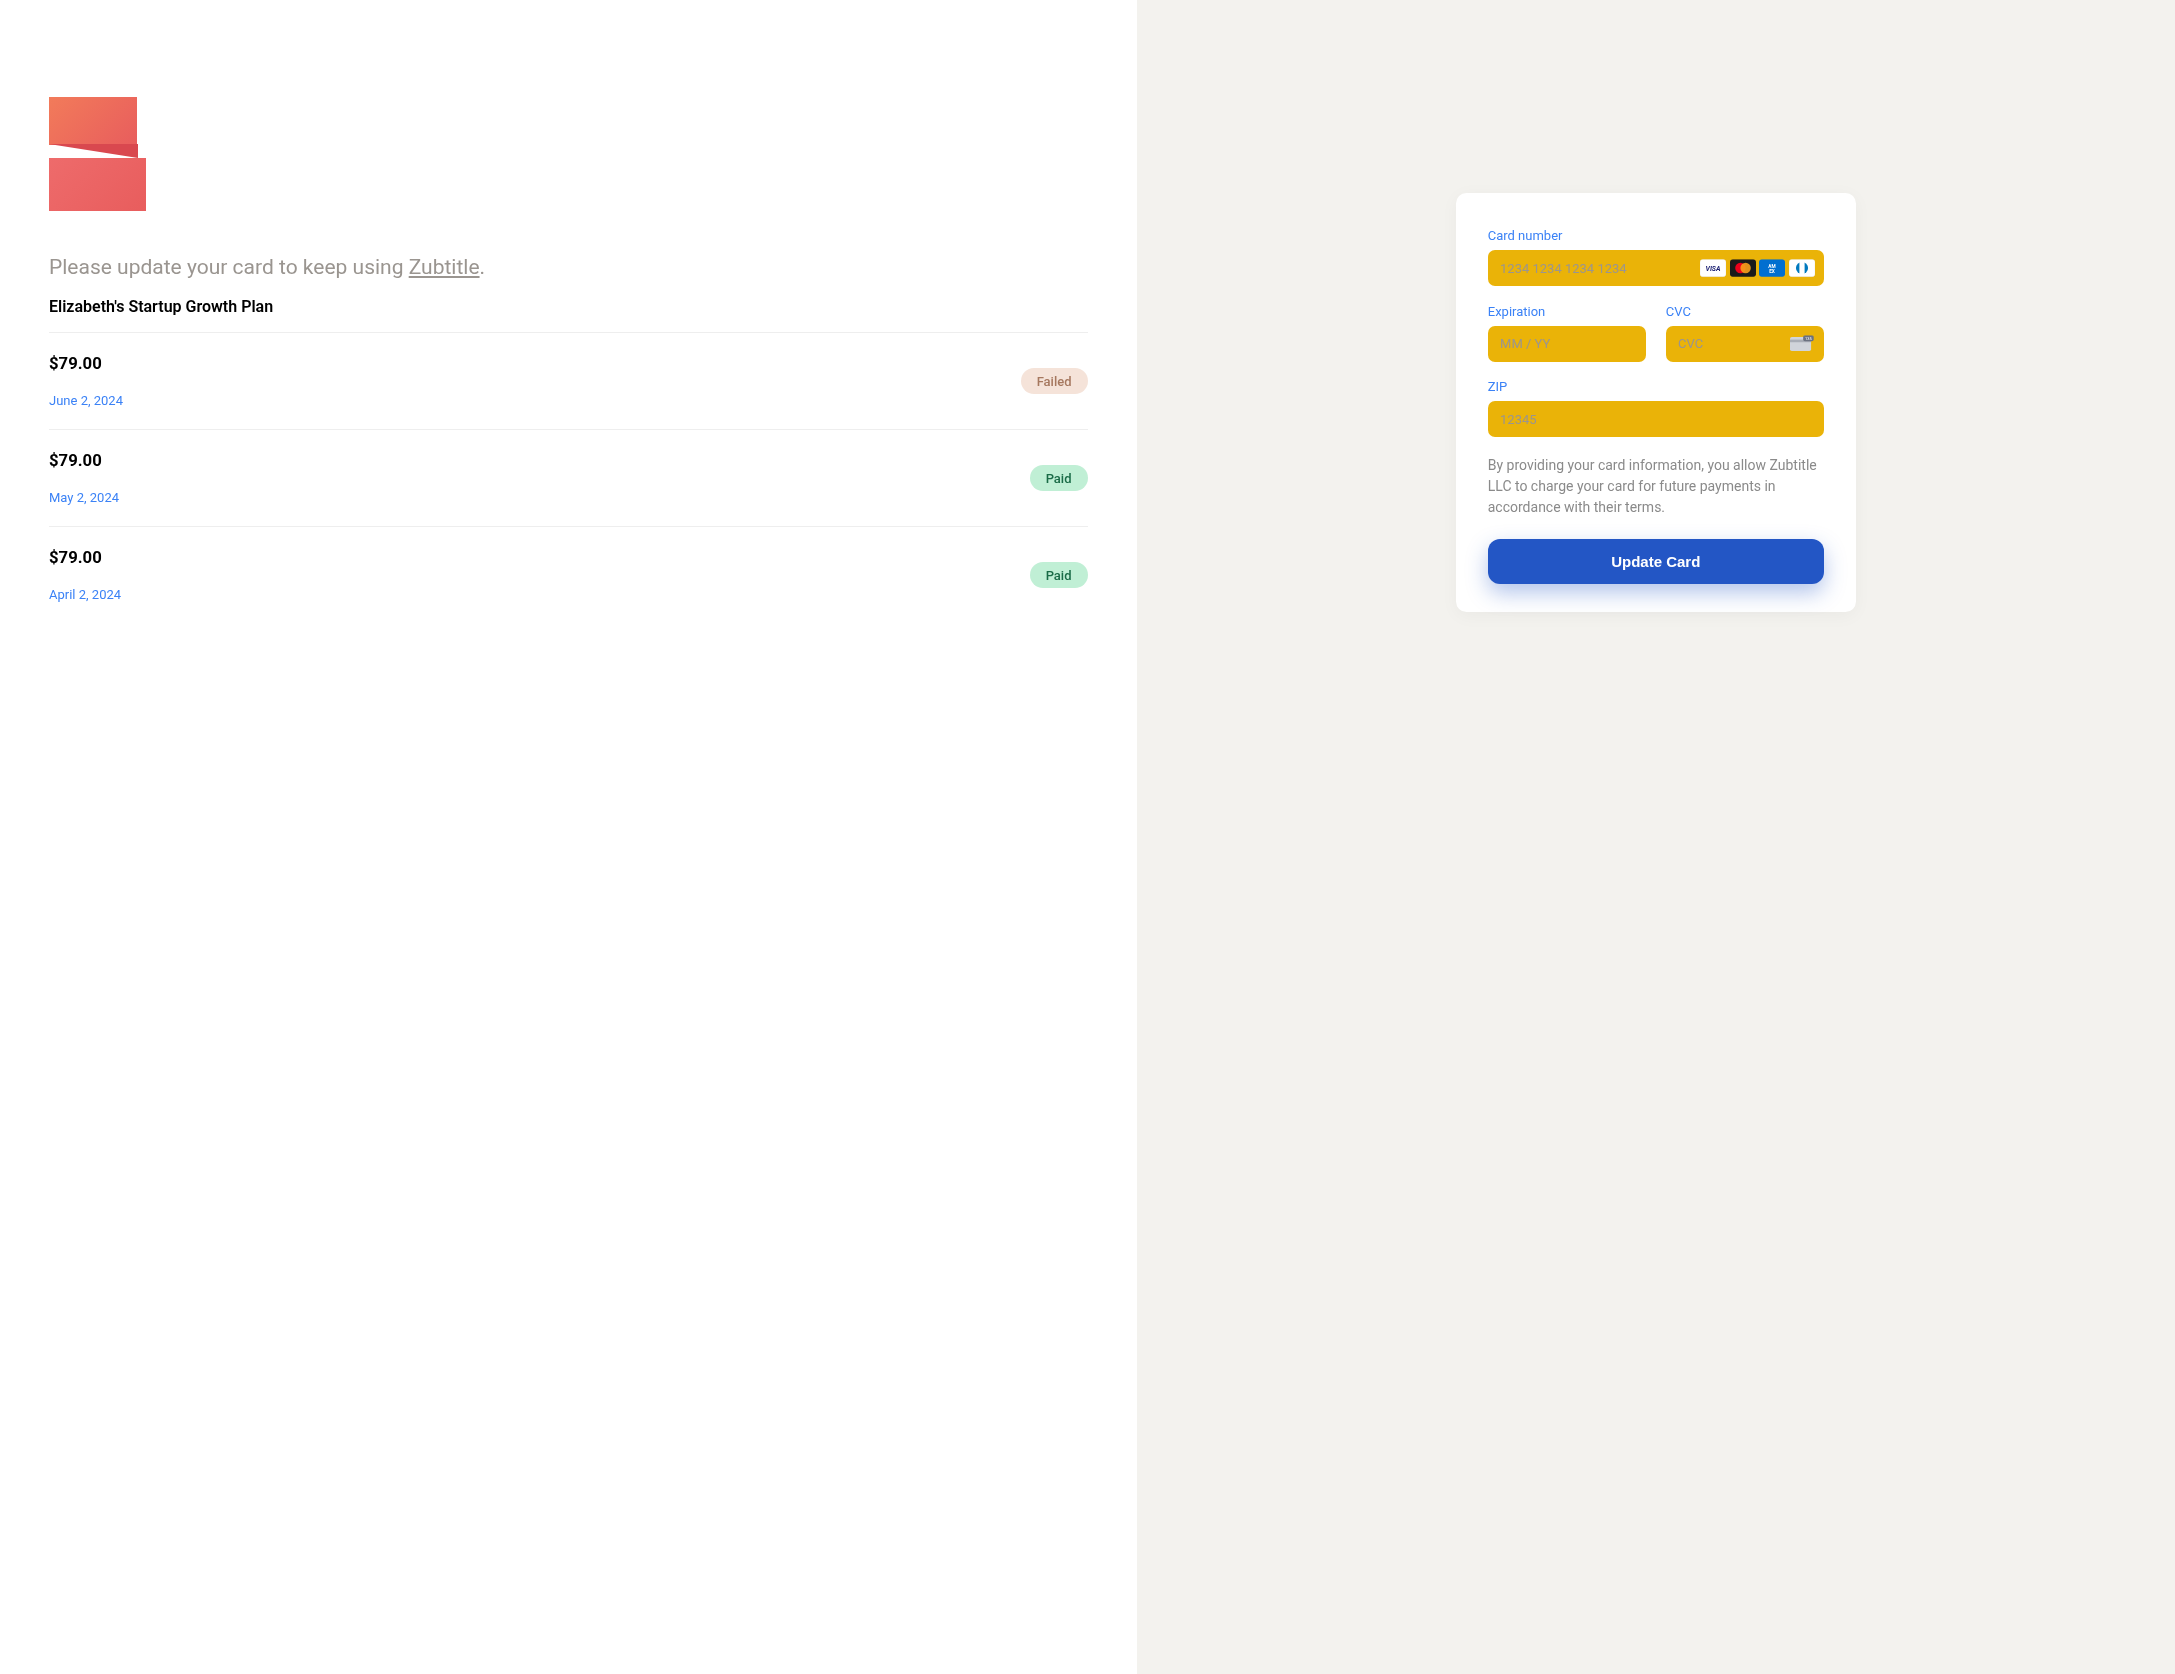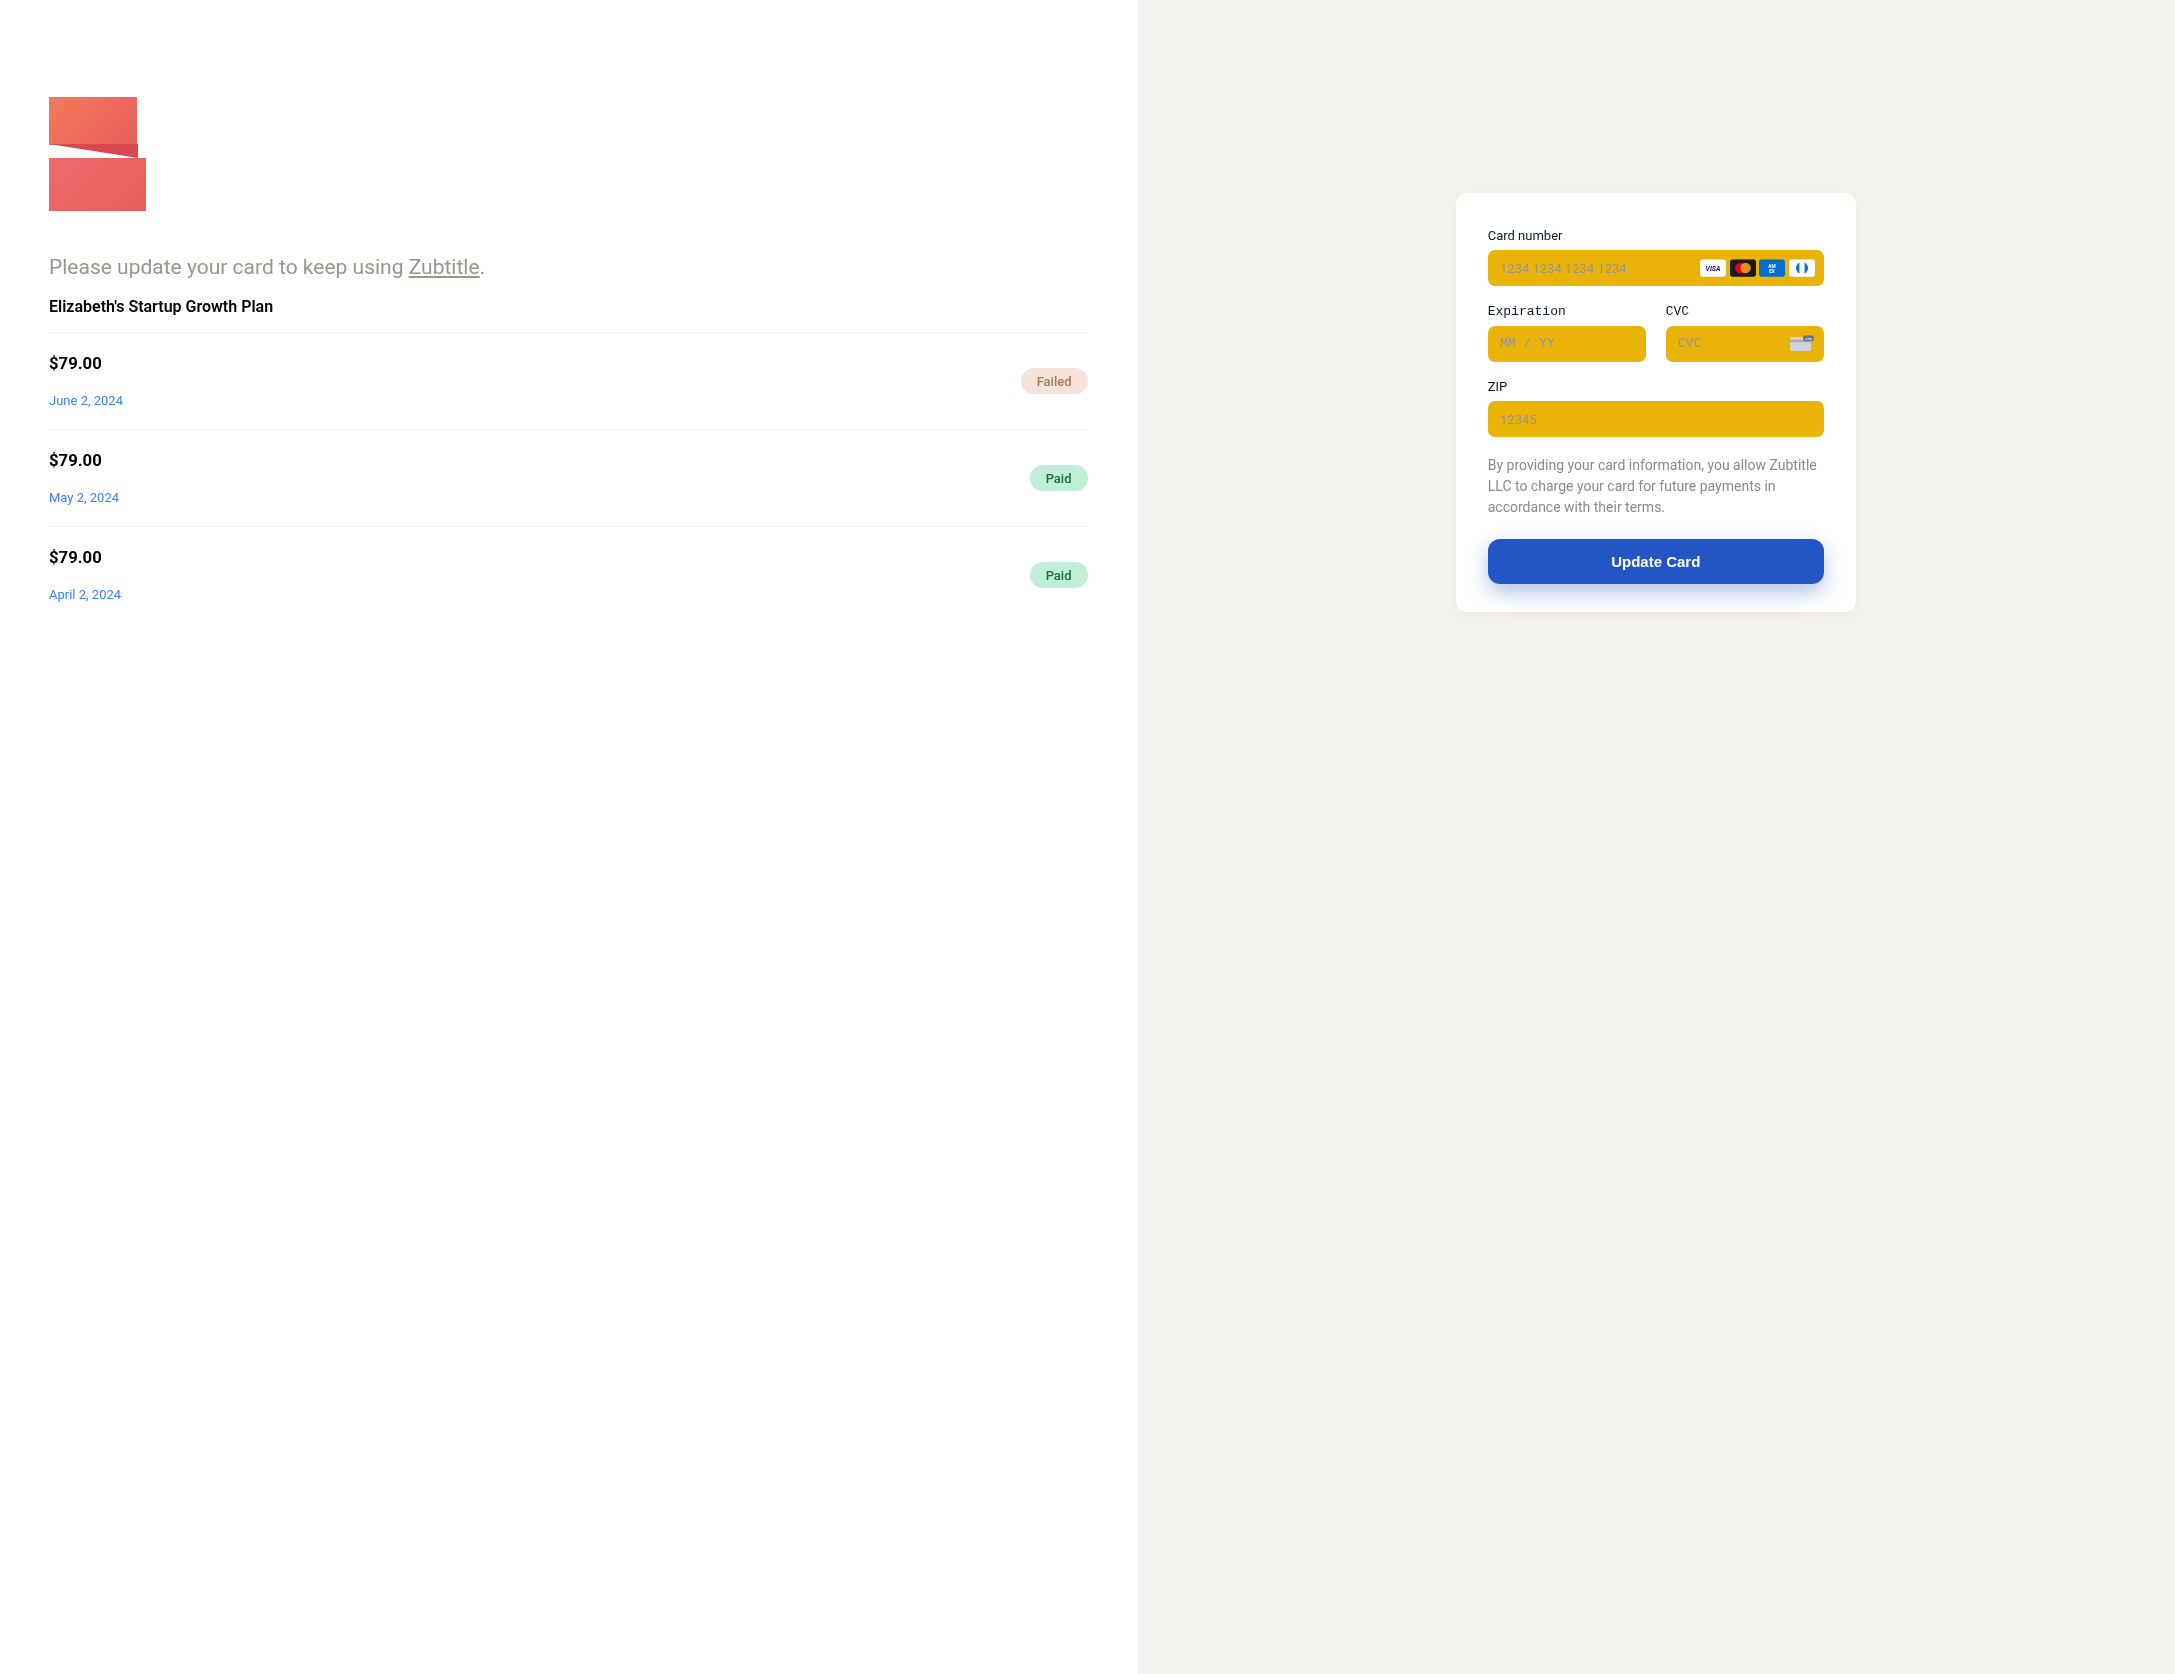--- a/index.html
+++ b/index.html
@@ -107,21 +107,21 @@
     }
     .card-form {
       background: #fff;
       border-radius: 10.5px;
       padding: 35px 32px 28px 32px;
       width: 400px;
       box-shadow: 0 3.5px 17.6px rgba(0,0,0,0.04);
     }
     .form-label {
       font-size: 13px;
-      color: #0f172a;
+      color: #3b82f6;
       margin-bottom: 7px;
       display: block;
     }
     .form-input, .form-select {
       width: 100%;
       padding: 10.5px 12.3px;
       background: #eab308;
       border: none;
       border-radius: 7px;
       font-size: 13px;
@@ -133,21 +133,20 @@
     }
     .form-select {
       appearance: none;
       color: #333;
       cursor: pointer;
     }
     .form-group { margin-bottom: 17.6px; }
     .form-row {
       display: flex;
       gap: 20px;
-      font-family: Liberation Mono, monospace;
     }
     .form-row .form-group { flex: 1; }
     .card-number-wrapper {
       position: relative;
     }
     .card-brands {
       position: absolute;
       right: 8.8px;
       top: 50%;
       transform: translateY(-50%);

